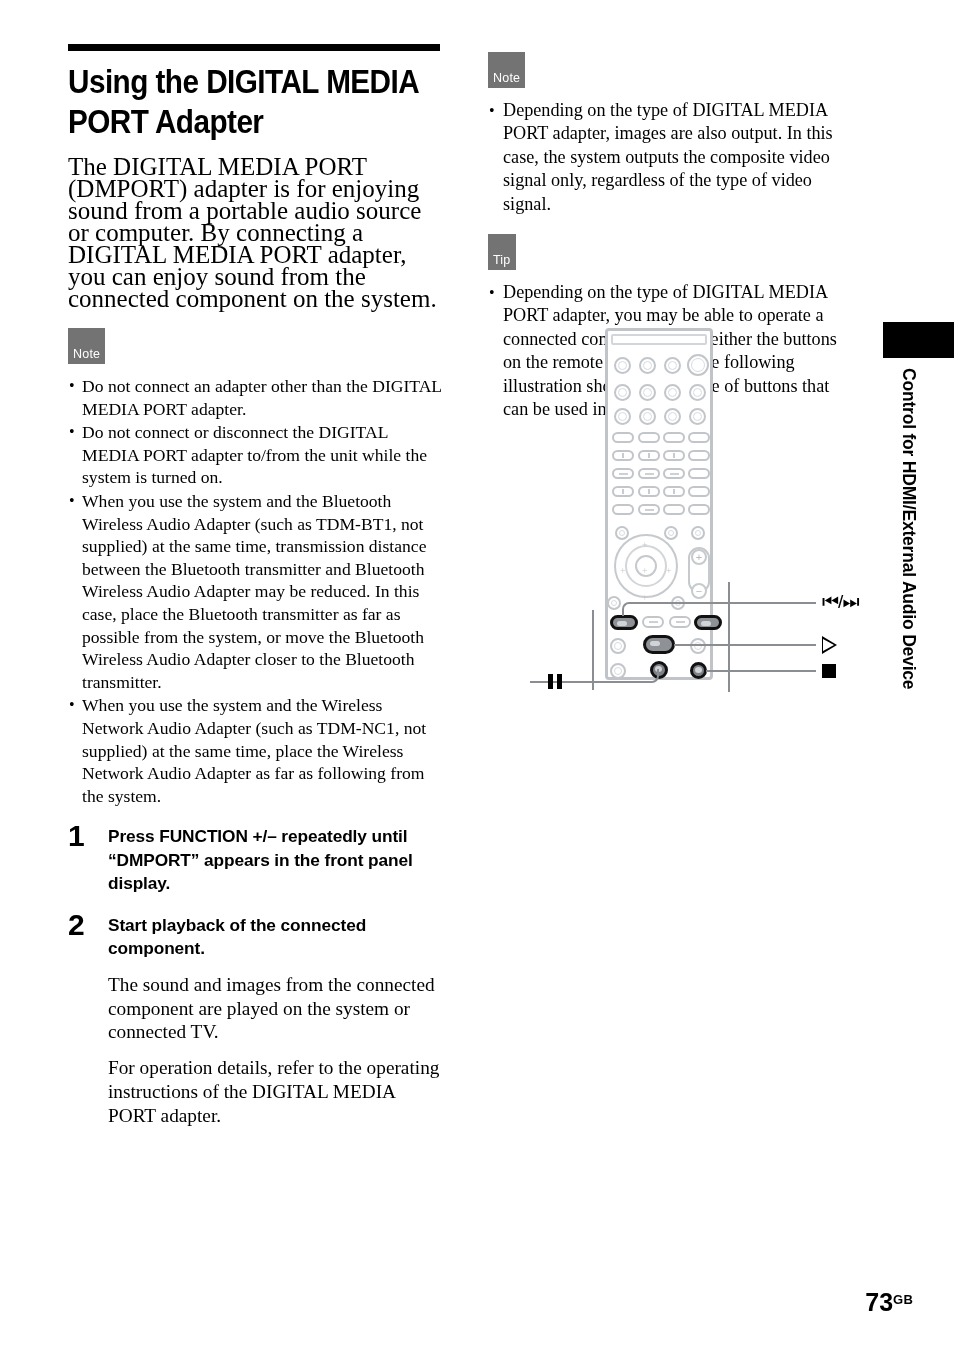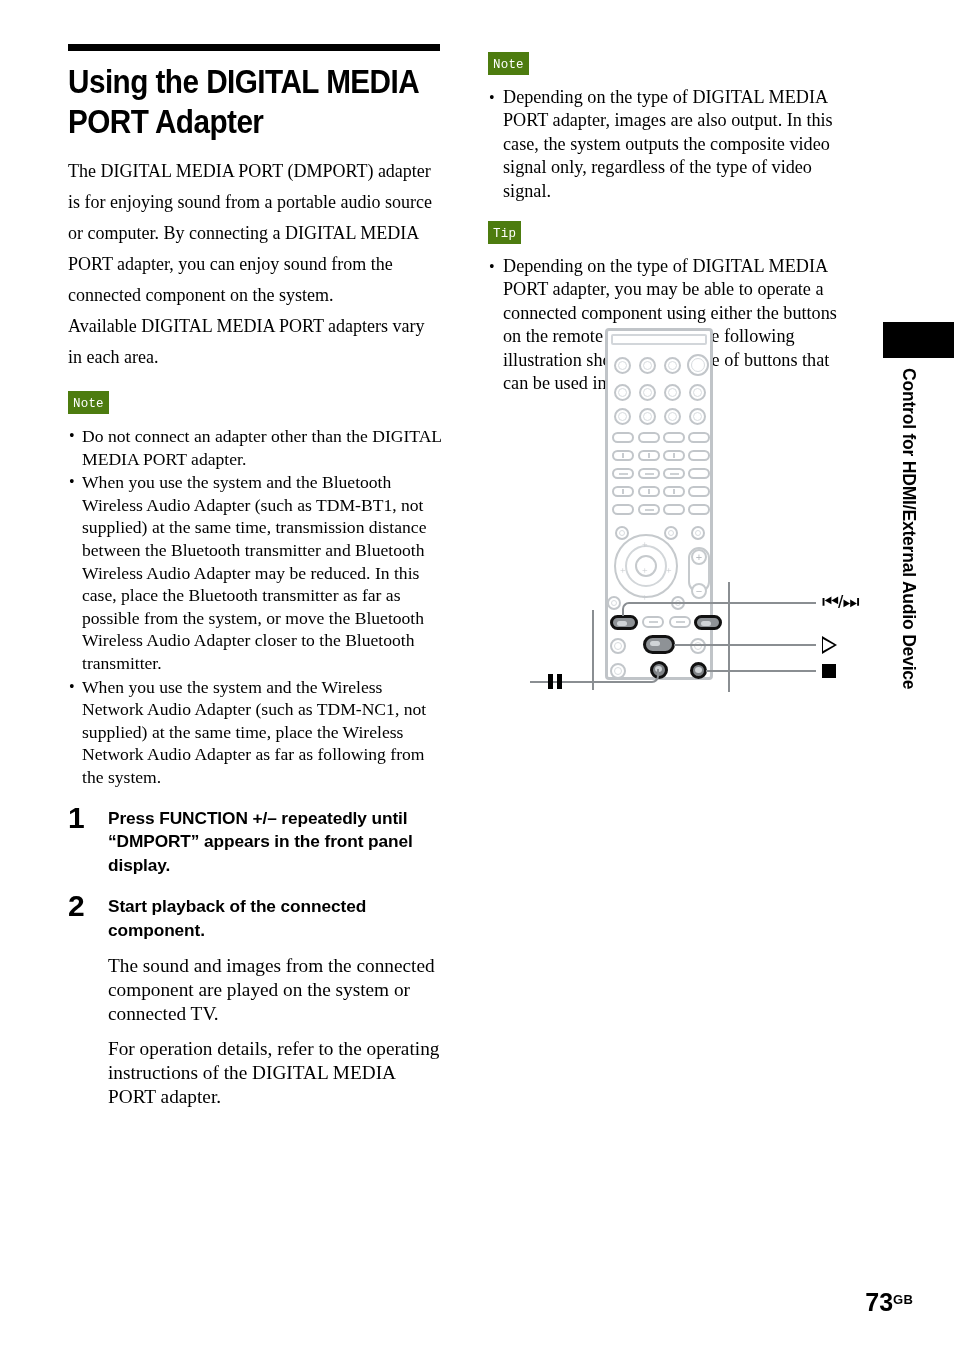--- a/index.html
+++ b/index.html
@@ -38,36 +38,36 @@
     font-size: 33px;
     line-height: 40px;
     letter-spacing: -0.6px;
     transform: scaleX(0.9);
     transform-origin: left top;
     width: 414px;
   }
 
   
   .body-para {
-    font-size: 18px;
-    line-height: 31px;
+    font-size: 25px;
+    line-height: 22px;
     margin-top: 14px;
   }
   .body-para.tight { margin-top: 0; }
 
   
   .badge {
     display: inline-block;
-    background: #4d7c0f;
+    background: #737373;
     color: #fff;
-    font-family: Liberation Mono, monospace;
+    font-family: Liberation Sans, sans-serif;
     font-size: 12.5px;
     font-weight: normal;
     line-height: 15px;
-    padding: 6px 5px 2px 5px;
+    padding: 19px 5px 2px 5px;
     letter-spacing: 0.2px;
   }
   .badge-row { margin-top: 18px; margin-bottom: 3px; }
 
   
   ul.bullets { list-style: none; margin-top: 11px; }
   ul.bullets li {
     position: relative;
     padding-left: 14px;
     font-size: 17.6px;
@@ -377,28 +377,28 @@
 </head>
 <body>
 
 <div id="left-column">
 
   <div class="title-rule"></div>
 
   <h1 id="page-title">Using the DIGITAL MEDIA PORT Adapter</h1>
 
   <p class="body-para">The DIGITAL MEDIA PORT (DMPORT) adapter is for enjoying sound from a portable audio source or computer. By connecting a DIGITAL MEDIA PORT adapter, you can enjoy sound from the connected component on the system.</p>
-  <p class="body-para tight">Available DIGITAL MEDIA PORT adapters vary in each area.</p>
 
   <div class="badge-row">
     <span class="badge">Note</span>
   </div>
 
   <ul class="bullets">
     <li>Do not connect an adapter other than the DIGITAL MEDIA PORT adapter.</li>
+    <li>Do not connect or disconnect the DIGITAL MEDIA PORT adapter to/from the unit while the system is turned on.</li>
     <li>When you use the system and the Bluetooth Wireless Audio Adapter (such as TDM-BT1, not supplied) at the same time, transmission distance between the Bluetooth transmitter and Bluetooth Wireless Audio Adapter may be reduced. In this case, place the Bluetooth transmitter as far as possible from the system, or move the Bluetooth Wireless Audio Adapter closer to the Bluetooth transmitter.</li>
     <li>When you use the system and the Wireless Network Audio Adapter (such as TDM-NC1, not supplied) at the same time, place the Wireless Network Audio Adapter as far as following from the system.</li>
   </ul>
 
 
   <div class="step">
     <div class="step-num">1</div>
     <div class="step-text">Press FUNCTION +/– repeatedly until “DMPORT” appears in the front panel display.</div>
   </div>
 

